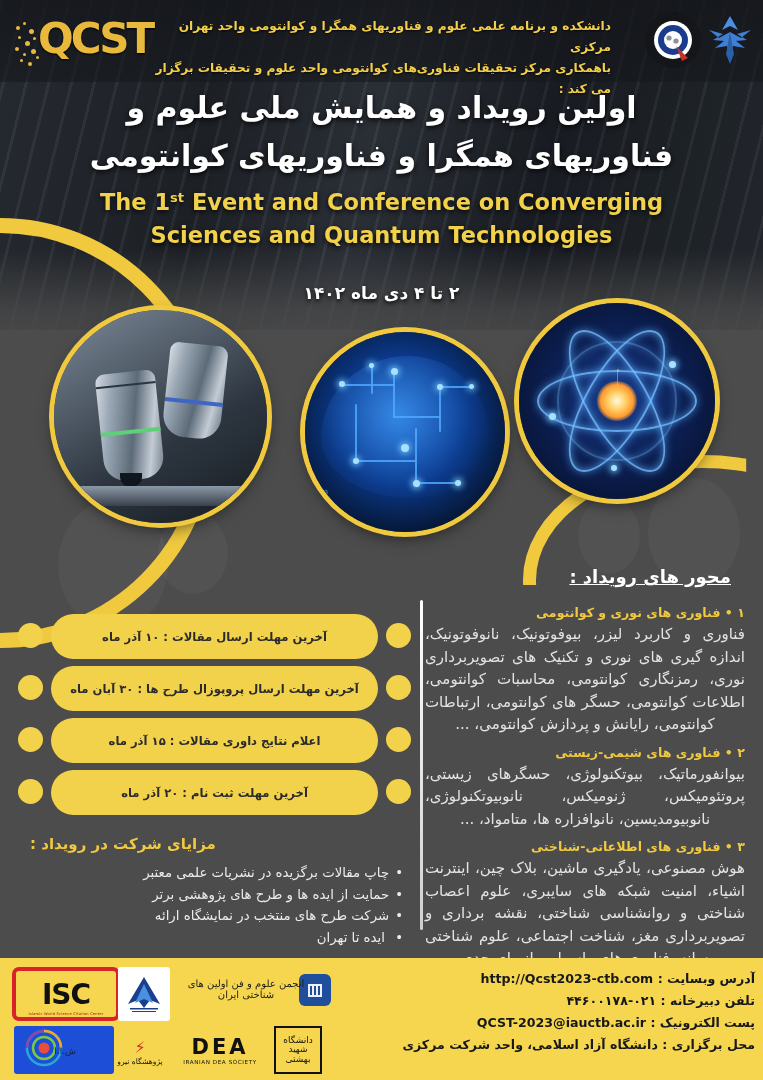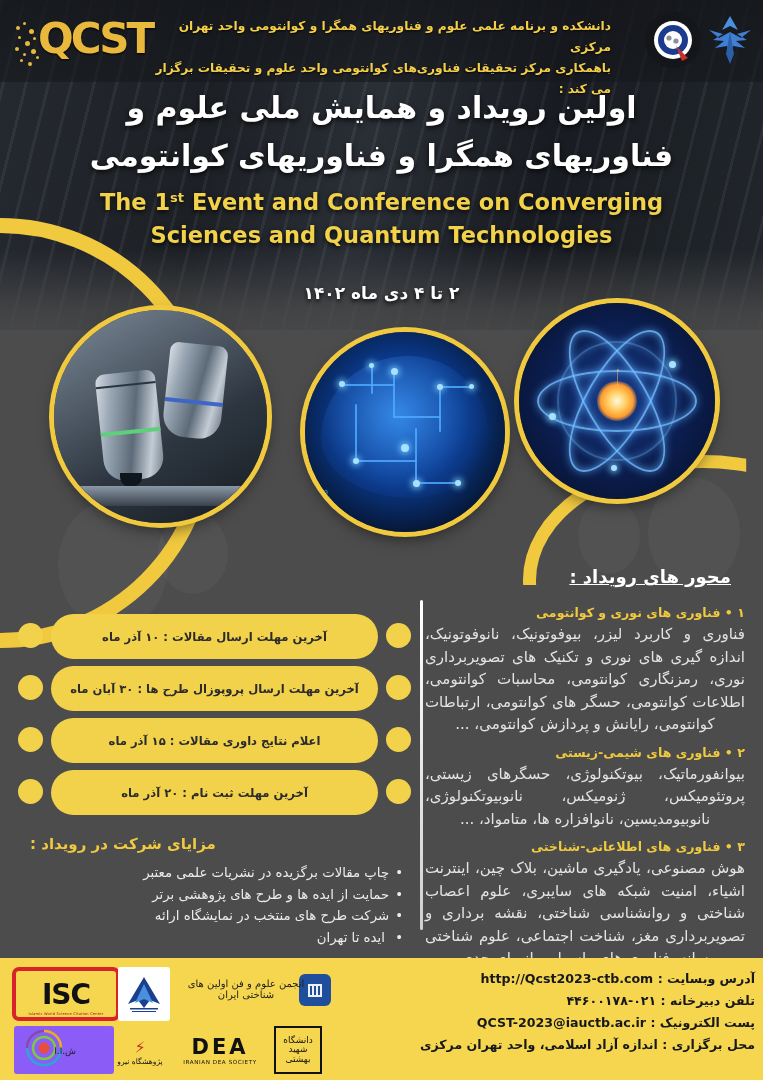--- a/index.html
+++ b/index.html
@@ -156,21 +156,21 @@
   .sbu { position:absolute; left:268px; top:62px; width:48px; height:48px;
          border:2px solid #111; display:flex; align-items:center; justify-content:center;
          font-size:9px; color:#111; direction:rtl; line-height:1.05; text-align:center; }
   .niroo { position:absolute; left:104px; top:66px; width:60px; height:44px;
            display:flex; flex-direction:column; align-items:center; justify-content:center; }
   .niroo-z { color:#c8341f; font-size:16px; font-weight:bold; }
   .niroo small { font-size:7.5px; color:#111; direction:rtl; }
   .iau-top { position:absolute; left:112px; top:3px; width:52px; height:54px;
              background:#fff; border-radius:3px; }
   .iau-bird { position:absolute; left:50%; top:7px; transform:translateX(-50%); }
-  .spect { position:absolute; left:8px; top:62px; width:100px; height:48px; background:#8b5cf6;
+  .spect { position:absolute; left:8px; top:62px; width:100px; height:48px; background:#1d4ed8;
            border-radius:3px; }
 </style>
 </head>
 <body>
 
 <div id="poster">
 
   <div class="blob" style="left:58px;top:500px;width:110px;height:130px;"></div>
   <div class="blob" style="left:158px;top:512px;width:70px;height:82px;"></div>
   <div class="blob" style="left:578px;top:498px;width:62px;height:76px;"></div>
@@ -383,21 +383,21 @@
       <div>
         <span>تلفن دبیرخانه :</span>
         <span>۰۲۱-۴۴۶۰۰۱۷۸</span>
       </div>
       <div>
         <span>پست الکترونیک :</span>
         <span class="ltr">QCST-2023@iauctb.ac.ir</span>
       </div>
       <div>
         <span>محل برگزاری :</span>
-        <span>اندازه آزاد اسلامی، واحد تهران مرکزی</span>
+        <span>دانشگاه آزاد اسلامی، واحد شرکت مرکزی</span>
       </div>
     </div>
 
     <div class="logos">
       <div class="isc">
         <b>ISC</b>
         <small>Islamic World Science Citation Center</small>
       </div>
 
       <div class="iau-top">

